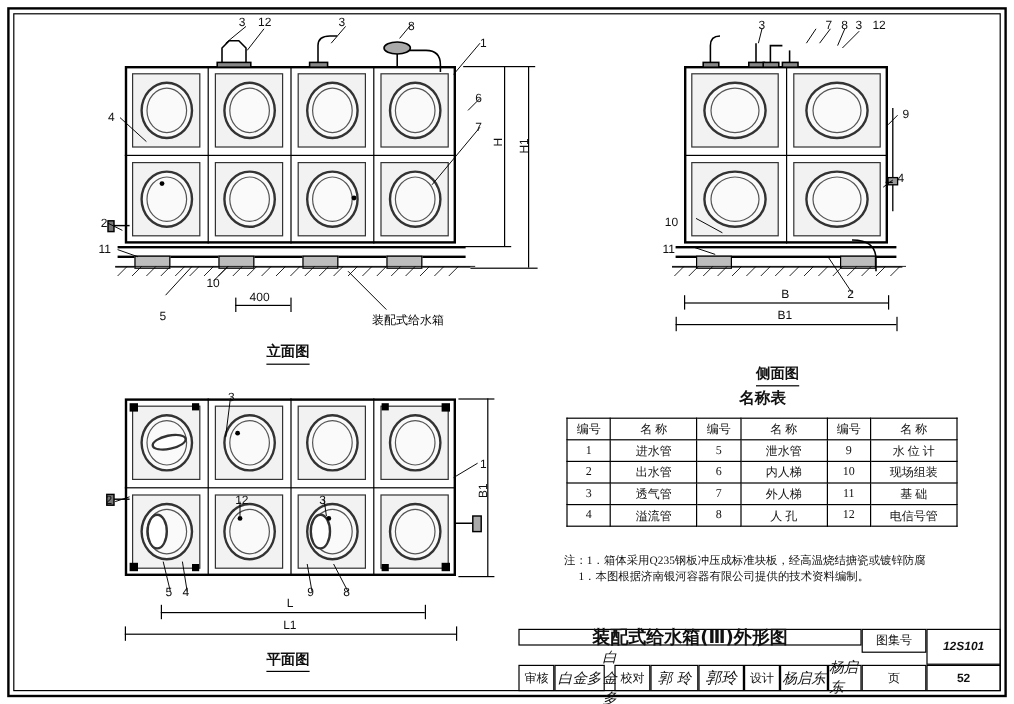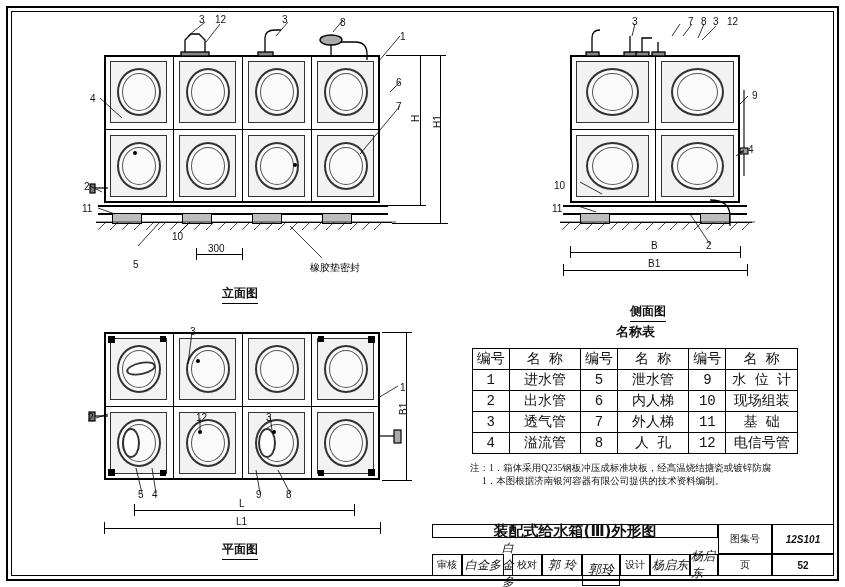--- a/index.html
+++ b/index.html
@@ -20,21 +20,21 @@
 
   .tank{position:absolute;border:1px solid #000;background:#fff;box-sizing:border-box;}
   .panel{position:absolute;border:1px solid #333;box-sizing:border-box;background:#f2f2f2;}
   .circ{position:absolute;border:2px solid #333;border-radius:50%;box-sizing:border-box;background:#fafafa;}
   .circ2{position:absolute;border:1px solid #555;border-radius:50%;box-sizing:border-box;}
   .ell{position:absolute;border:2px solid #333;border-radius:50%;box-sizing:border-box;background:#fff;}
   .dotp{position:absolute;width:4px;height:4px;background:#000;border-radius:50%;}
   .sq{position:absolute;background:#000;}
 
   
-  .nametable{position:absolute;border-collapse:collapse;font-family:Liberation Mono, monospace;font-size:14px;}
+  .nametable{position:absolute;border-collapse:collapse;font-family:Liberation Serif, serif;font-size:10px;}
   .nametable td{border:1px solid #000;text-align:center;padding:1px 2px;height:15px;}
 
   
   .tb{position:absolute;border:1px solid #000;box-sizing:border-box;font-family:"DejaVu Sans",sans-serif;}
   .tb-main{font-size:15px;font-weight:bold;display:flex;align-items:center;justify-content:center;}
   .tb-cell{position:absolute;box-sizing:border-box;display:flex;align-items:center;justify-content:center;font-size:10px;border:1px solid #000;}
   .sig{font-family:"DejaVu Serif",serif;font-style:italic;font-size:12px;color:#111;}
   .notes{position:absolute;font-family:Liberation Serif, serif;font-size:9.5px;line-height:13px;width:340px;}
   svg{position:absolute;overflow:visible;}
 </style>
@@ -144,21 +144,21 @@
     <div class="v" style="left:440px;top:55px;height:168px;"></div>
     <div class="h" style="left:386px;top:55px;width:60px;"></div>
     <div class="h" style="left:386px;top:205px;width:40px;"></div>
     <div class="h" style="left:392px;top:223px;width:56px;"></div>
     <div class="num lbl-cn" style="left:410px;top:122px;transform:rotate(-90deg);transform-origin:left top;">H</div>
     <div class="num lbl-cn" style="left:432px;top:128px;transform:rotate(-90deg);transform-origin:left top;">H1</div>
 
     <div class="h" style="left:196px;top:254px;width:46px;"></div>
     <div class="v" style="left:196px;top:248px;height:12px;"></div>
     <div class="v" style="left:242px;top:248px;height:12px;"></div>
-    <div class="num" style="left:208px;top:243px;">300</div>
+    <div class="num" style="left:208px;top:243px;">400</div>
 
     <svg style="left:60px;top:14px;width:380px;height:250px;">
       <g stroke="#000" stroke-width="0.8" fill="none">
         <line x1="145" y1="8" x2="128" y2="22"></line>
         <line x1="160" y1="10" x2="146" y2="28"></line>
         <line x1="228" y1="8" x2="216" y2="22"></line>
         <line x1="283" y1="6" x2="273" y2="18"></line>
         <line x1="340" y1="22" x2="318" y2="48"></line>
         <line x1="340" y1="68" x2="330" y2="78"></line>
         <line x1="340" y1="92" x2="300" y2="140"></line>
@@ -176,21 +176,21 @@
     <div class="num" style="left:282px;top:14px;">3</div>
     <div class="num" style="left:340px;top:17px;">8</div>
     <div class="num" style="left:400px;top:31px;">1</div>
     <div class="num" style="left:396px;top:77px;">6</div>
     <div class="num" style="left:396px;top:101px;">7</div>
     <div class="num" style="left:90px;top:93px;">4</div>
     <div class="num" style="left:84px;top:181px;">2</div>
     <div class="num" style="left:82px;top:203px;">11</div>
     <div class="num" style="left:133px;top:259px;">5</div>
     <div class="num" style="left:172px;top:231px;">10</div>
-    <div class="lbl lbl-cn" style="left:310px;top:262px;">橡胶垫密封</div>
+    <div class="lbl lbl-cn" style="left:310px;top:262px;">装配式给水箱</div>
 
     <div class="ttl lbl-cn" style="left:222px;top:285px;">立面图</div>
   </div>
 
   <div>
     <div class="tank" style="left:570px;top:55px;width:170px;height:148px;border-width:2px;"></div>
     <div class="v" style="left:655px;top:55px;height:148px;"></div>
     <div class="h" style="left:570px;top:129px;width:170px;"></div>
     <div class="panel" style="left:576px;top:61px;width:73px;height:62px;"></div>
     <div class="panel" style="left:661px;top:61px;width:73px;height:62px;"></div>
@@ -444,30 +444,30 @@
       </tbody>
   </table>
 
   <div class="notes" style="left:470px;top:462px;">
     <div>注：1．箱体采用Q235钢板冲压成标准块板，经高温烧结搪瓷或镀锌防腐</div>
     <div style="padding-left:12px;">1．本图根据济南银河容器有限公司提供的技术资料编制。</div>
   </div>
 
   <div>
     <div class="tb tb-main" style="left:432px;top:524px;width:286px;height:14px;">装配式给水箱(Ⅲ)外形图</div>
-    <div class="tb-cell" style="left:718px;top:524px;width:54px;height:30px;">图集号</div>
+    <div class="tb-cell" style="left:718px;top:524px;width:54px;height:20px;">图集号</div>
     <div class="tb-cell" style="left:772px;top:524px;width:62px;height:30px;font-weight:bold;font-style:italic;">12S101</div>
 
     <div class="tb-cell" style="left: 432px; top: 554px; width: 30px; height: 22px;">审核</div>
     <div class="tb-cell sig" style="left: 462px; top: 554px; width: 42px; height: 22px;">白金多</div>
     <div class="tb-cell sig" style="left: 504px; top: 554px; width: 8px; height: 22px; border: none;">白金多</div>
 
     <div class="tb-cell" style="left: 512px; top: 554px; width: 30px; height: 22px;">校对</div>
     <div class="tb-cell sig" style="left: 542px; top: 554px; width: 40px; height: 22px;">郭 玲</div>
-    <div class="tb-cell sig" style="left: 582px; top: 554px; width: 38px; height: 32px; font-size: 13px;">郭玲</div>
+    <div class="tb-cell sig" style="left: 582px; top: 554px; width: 38px; height: 22px; font-size: 13px;">郭玲</div>
 
     <div class="tb-cell" style="left:718px;top:554px;width:0px;height:0px;border:none;"></div>
   </div>
 
   <div class="tb-cell" style="left:718px;top:554px;width:0;height:0;border:none;"></div>
 
 <div class="tb-cell " style="left: 620px; top: 554px; width: 30px; height: 22px;">设计</div>
     <div class="tb-cell sig" style="left: 650px; top: 554px; width: 40px; height: 22px;">杨启东</div>
     <div class="tb-cell sig" style="left: 690px; top: 554px; width: 28px; height: 22px;">杨启东</div>
     <div class="tb-cell" style="left: 718px; top: 554px; width: 54px; height: 22px;">页</div>

